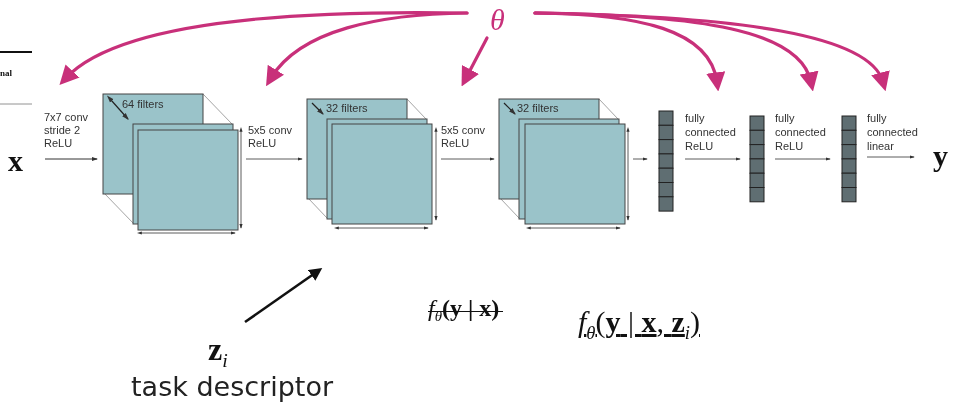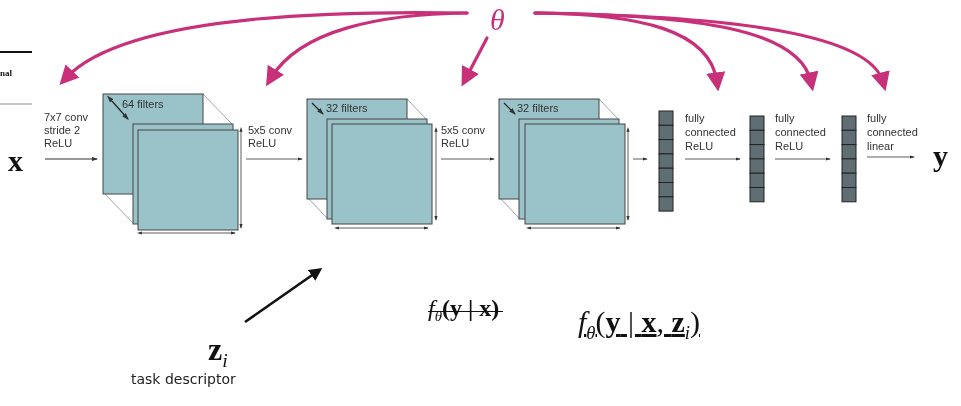--- a/index.html
+++ b/index.html
@@ -6,21 +6,21 @@
   body { width: 961px; height: 406px; position: relative; overflow: hidden; font-family: "Liberation Sans", sans-serif; }
   #diagram { position: absolute; left: 0; top: 0; width: 961px; height: 406px; }
   .lbl { font-family: "Liberation Sans", sans-serif; font-size: 11px; fill: #333333; }
   .overlay { position: absolute; text-align: center; }
   .math { font-family: "Liberation Serif", serif; color: #111; white-space: nowrap; }
   .bold { font-weight: bold; }
   .ital { font-style: italic; }
   .sub { font-size: 0.62em; vertical-align: -0.35em; font-style: italic; }
   .strike { position: relative; display: inline-block; }
   .strike::after { content: ""; position: absolute; left: 0; right: -4px; top: 52%; border-top: 1.6px solid #111; }
-  .desc { font-family: "DejaVu Sans", sans-serif; font-size: 14px; color: #222; }
+  .desc { font-family: "DejaVu Sans", sans-serif; font-size: 27px; color: #222; }
   .caption-nal { font-family: "Liberation Serif", serif; font-weight: bold; font-size: 9px; color: #111; }
 </style>
 </head>
 <body>
 
 <svg id="diagram" viewBox="0 0 961 406" xmlns="http://www.w3.org/2000/svg">
   <defs>
     <marker id="pinkhead" markerWidth="6" markerHeight="6" refX="3" refY="3" orient="auto" markerUnits="strokeWidth">
       <path d="M0,0 L6,3 L0,6 z" fill="#c8307a"></path>
     </marker>

